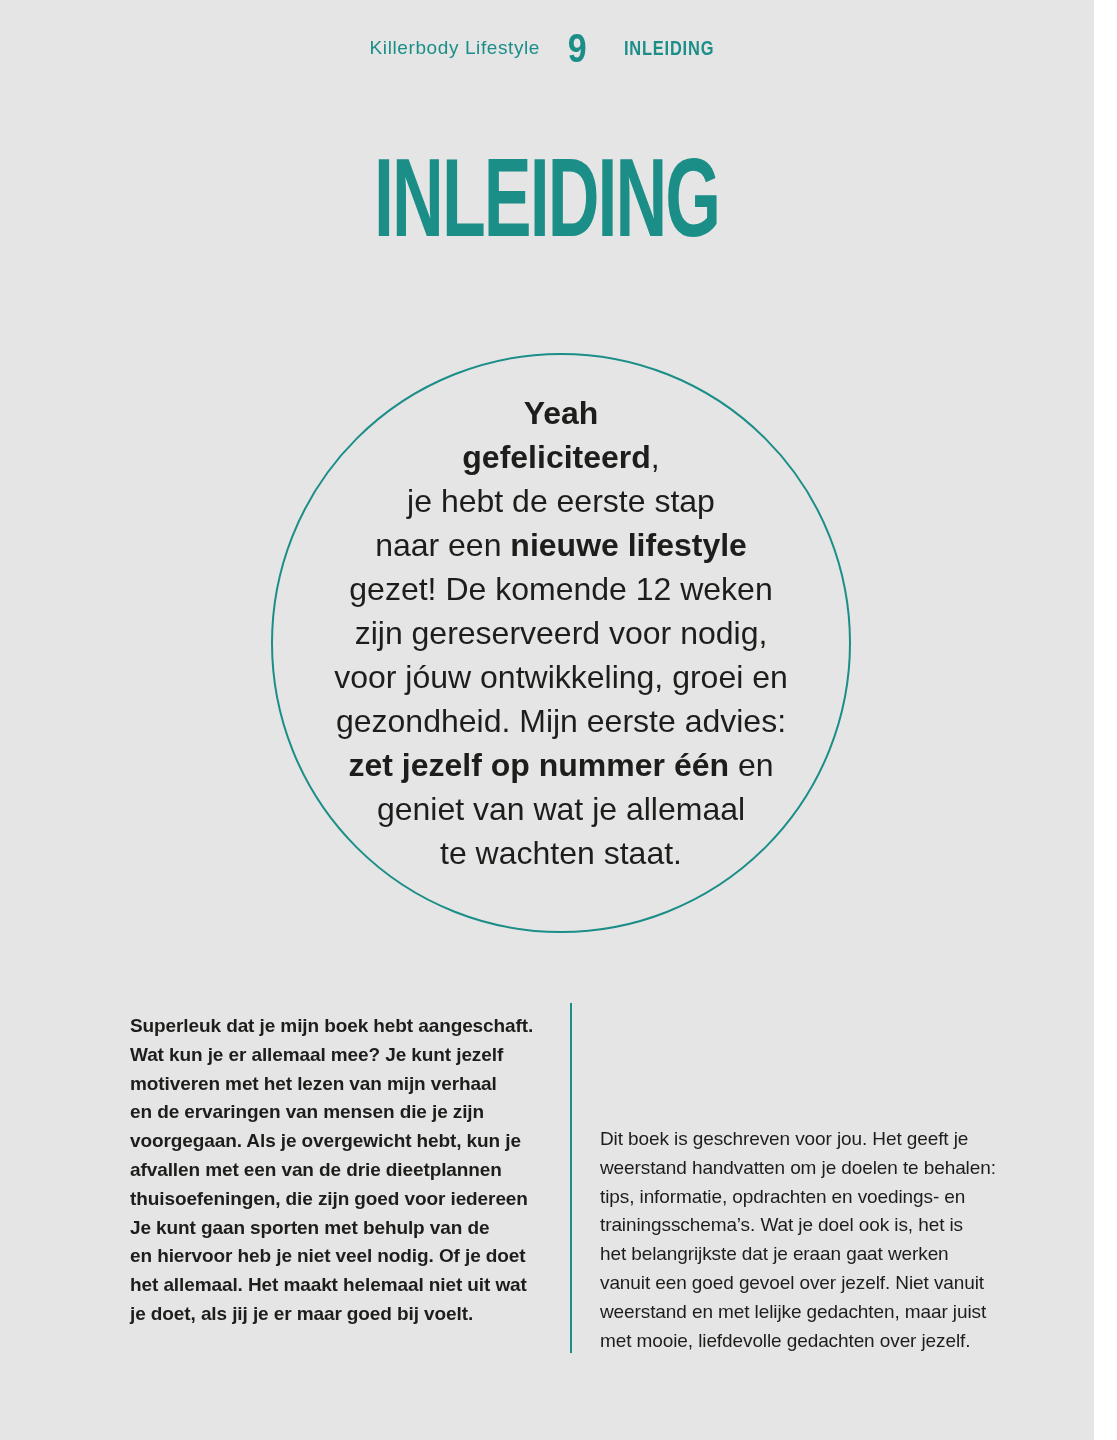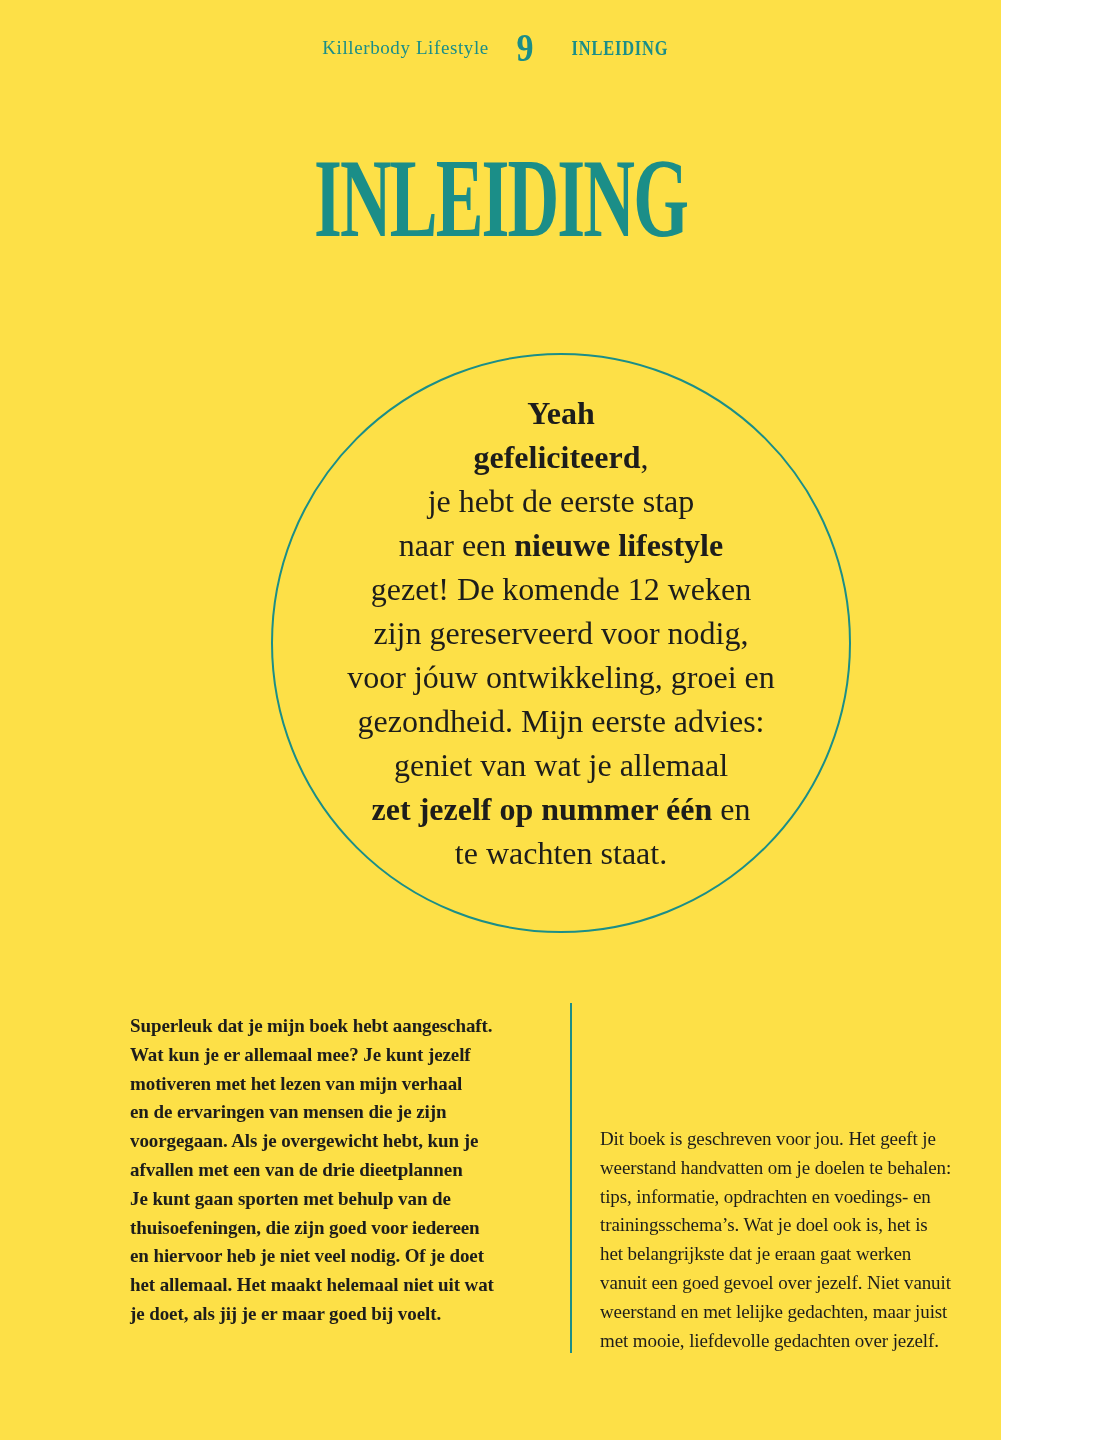--- a/index.html
+++ b/index.html
@@ -1,26 +1,25 @@
 <!DOCTYPE html>
 <html><head>
 <meta charset="utf-8">
 <style>
   * { margin: 0; padding: 0; box-sizing: border-box; }
   html, body { background: #ffffff; }
   body { font-family: "Liberation Sans", sans-serif; }
 
   .page {
     position: relative;
-    width: 1001px;
+    width: 1094px;
     height: 1440px;
-    background: #fde047;
+    background: #e5e5e5;
     overflow: hidden;
     color: #1d1d1b;
-    font-family: Liberation Serif, serif;
   }
 
   
   .header {
     position: absolute;
     top: 28px; left: 0; right: 0;
     display: flex;
     justify-content: center;
     align-items: center;
     gap: 26px;
@@ -135,35 +134,35 @@
   <div class="circle">
     <div class="circle-text">
         <div><span class="b">Yeah</span></div>
         <div><span class="b">gefeliciteerd</span><span class="r">,</span></div>
         <div><span class="r">je hebt de eerste stap</span></div>
         <div><span class="r">naar een </span><span class="b">nieuwe lifestyle</span></div>
         <div><span class="r">gezet! De komende 12 weken</span></div>
         <div><span class="r">zijn gereserveerd voor nodig,</span></div>
         <div><span class="r">voor jóuw ontwikkeling, groei en</span></div>
         <div><span class="r">gezondheid. Mijn eerste advies:</span></div>
+        <div><span class="b">zet jezelf op nummer één</span><span class="r"> en</span></div>
         <div><span class="r">geniet van wat je allemaal</span></div>
-        <div><span class="b">zet jezelf op nummer één</span><span class="r"> en</span></div>
         <div><span class="r">te wachten staat.</span></div>
       </div>
   </div>
 
   <div class="col col-left">
       <div>Superleuk dat je mijn boek hebt aangeschaft.</div>
       <div>Wat kun je er allemaal mee? Je kunt jezelf</div>
       <div>motiveren met het lezen van mijn verhaal</div>
       <div>en de ervaringen van mensen die je zijn</div>
       <div>voorgegaan. Als je overgewicht hebt, kun je</div>
       <div>afvallen met een van de drie dieetplannen</div>
+      <div>thuisoefeningen, die zijn goed voor iedereen</div>
       <div>Je kunt gaan sporten met behulp van de</div>
-      <div>thuisoefeningen, die zijn goed voor iedereen</div>
       <div>en hiervoor heb je niet veel nodig. Of je doet</div>
       <div>het allemaal. Het maakt helemaal niet uit wat</div>
       <div>je doet, als jij je er maar goed bij voelt.</div>
     </div>
 
   <div class="divider"></div>
 
   <div class="col col-right">
       <div>Dit boek is geschreven voor jou. Het geeft je</div>
       <div>weerstand handvatten om je doelen te behalen:</div>

